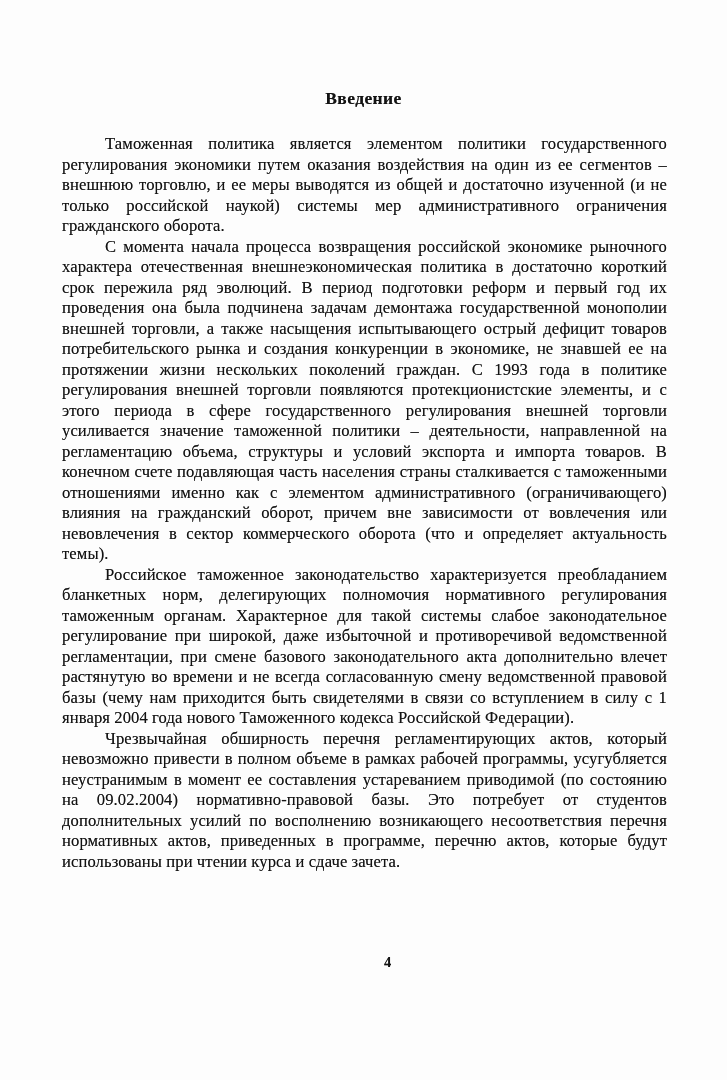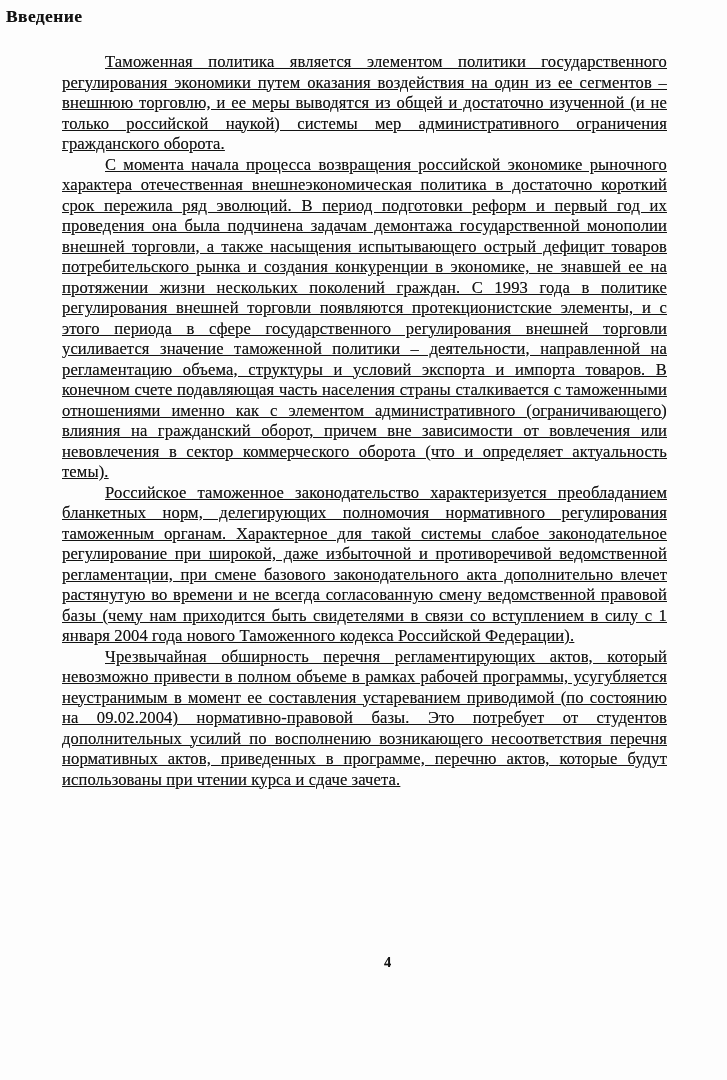--- a/index.html
+++ b/index.html
@@ -10,34 +10,35 @@
   .page {
     position: relative;
     width: 727px;
     height: 1080px;
     background: #fdfdfd;
     font-family: "Liberation Serif", "DejaVu Serif", serif;
     color: #131313;
     overflow: hidden;
   }
   .doc-title {
-    margin: 6px;
+    margin: 0;
+    padding-top: 88px;
+    text-align: center;
     font-size: 17.5px;
     font-weight: bold;
     letter-spacing: 0.4px;
     text-shadow: 0 0 0.4px rgba(0,0,0,0.55);
   }
   .doc-body {
     margin: 25px 60px 0 62px;
     text-align: justify;
     font-size: 16.6px;
     line-height: 20.5px;
     letter-spacing: 0.1px;
     text-shadow: 0 0 0.45px rgba(0,0,0,0.5);
-    text-decoration: underline;
   }
   .doc-body p {
     margin: 0;
     padding: 0;
     text-indent: 43px;
   }
   .page-number {
     position: absolute;
     top: 954px;
     left: 384px;

